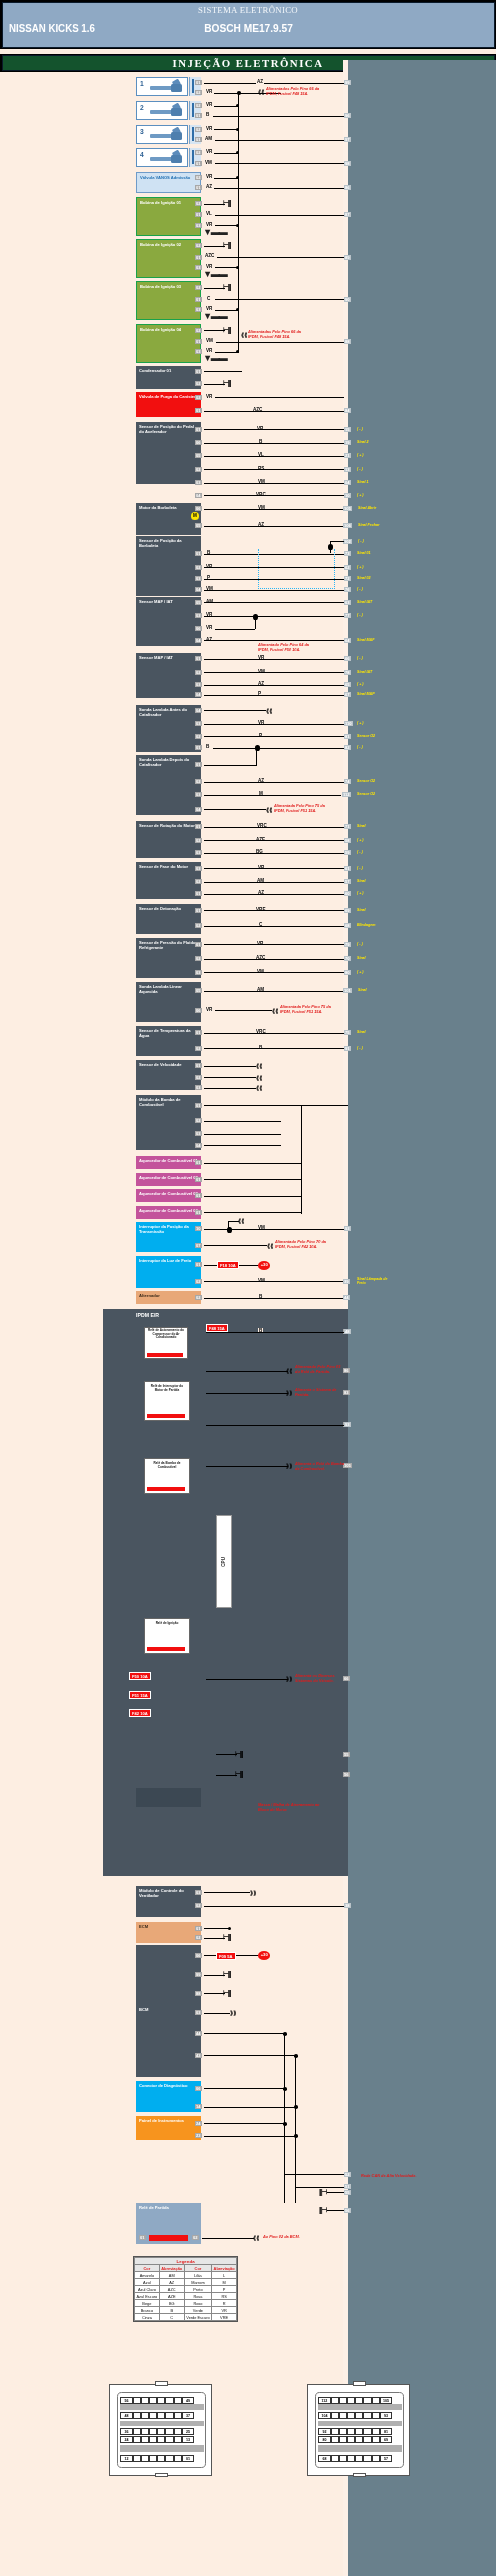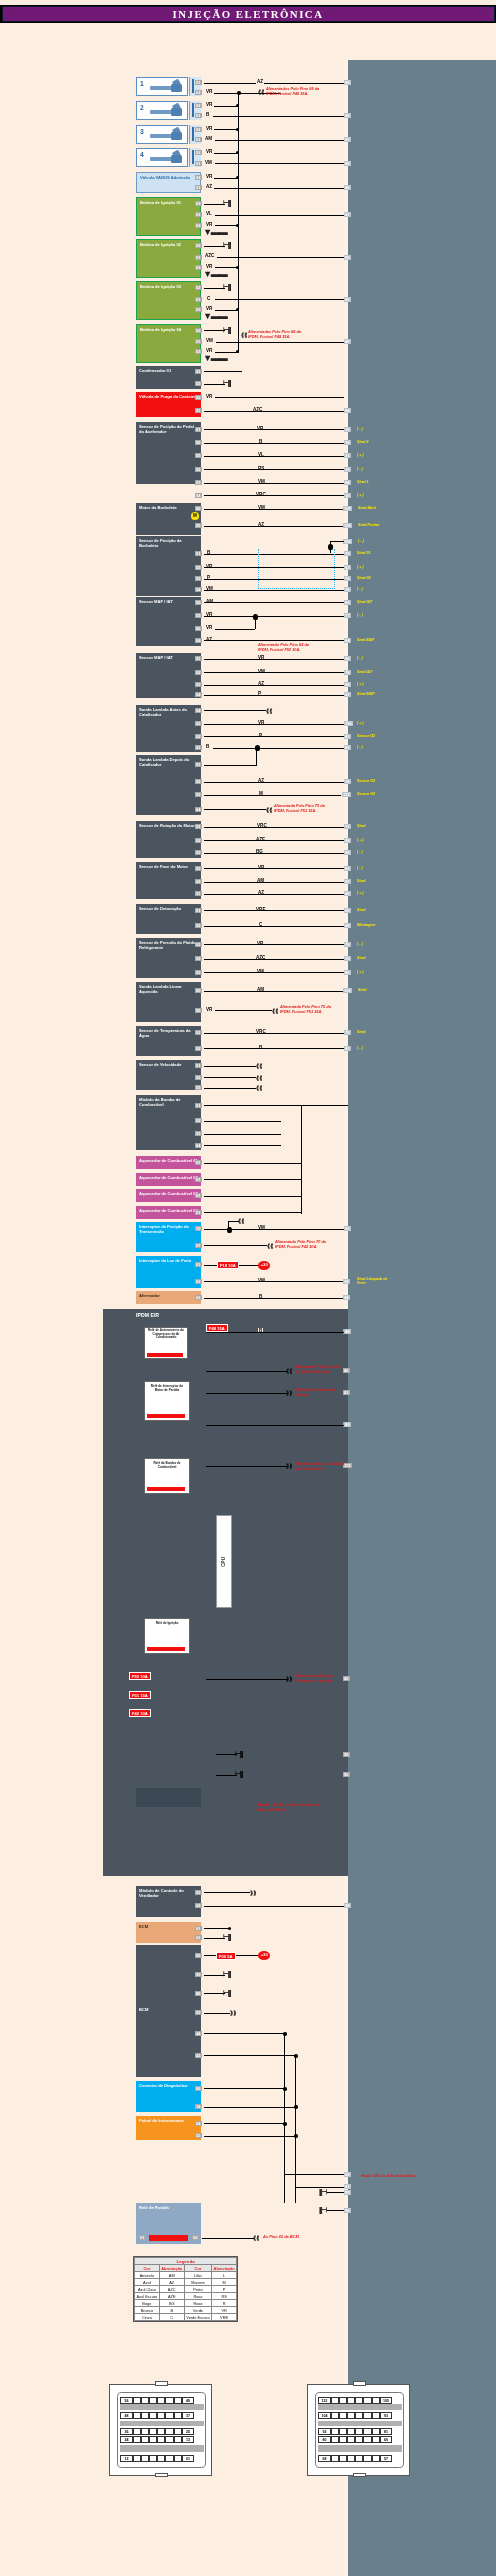--- a/index.html
+++ b/index.html
@@ -15,21 +15,21 @@
   
   .hdr-outer { position:relative; width:496px; height:49px; background:#000; padding:1.5px; }
   .hdr { position:relative; width:493px; height:46px; background:#8fa9c4; border:1px solid #0b1a2b; }
   .hdr-sub { position:absolute; top:2.6px; left:0; width:100%; text-align:center;
     font-family:"Liberation Serif", serif; font-size:8.8px; color:#f2f6fa; letter-spacing:0.3px; }
   .hdr-model { position:absolute; top:19.6px; left:6.2px; font-size:11.3px; font-weight:bold; color:#fff;
     font-family:"Liberation Sans", sans-serif; transform: scaleX(.86); transform-origin:left; }
   .hdr-ecu { position:absolute; top:19.6px; left:0; width:100%; text-align:center; font-size:11.3px;
     font-weight:bold; color:#fff; transform: scaleX(.9); }
   .hdr2-outer { position:relative; width:496px; height:18.5px; background:#000; padding:1.5px; margin-top:4.6px;}
-  .hdr2 { width:493px; height:15.5px; background:#701a75; border:1px solid #0b1a2b;
+  .hdr2 { width:493px; height:15.5px; background:#14532d; border:1px solid #0b1a2b;
     text-align:center; font-family:"Liberation Serif", serif; font-size:10.8px; font-weight:bold;
     color:#ffffff; letter-spacing:1.5px; line-height:14px; }
 
   
   .ecu-spine { position:absolute; left:348px; top:60px; width:148px; height:3596px;
     background:#69808c; }
   .ecu-white { position:absolute; left:343px; top:60px; width:6.2px; height:3596px; background:#fdf0e6; }
   .blk { position:absolute; color:#fff; font-size:4.1px; line-height:5.2px; padding:2.1px 3.1px;
     font-weight:bold; }
   .blk.dark { background:#4a5560; }
@@ -96,20 +96,27 @@
   .relay { position:absolute; background:#fff; border:0.5px solid #666; font-size:3.6px; color:#111;
     font-weight:bold; text-align:center; }
   .relaybar { position:absolute; background:#f20f0f; height:4.1px; }
   .bigpanel { position:absolute; background:#4a5560; }
 </style>
 </head>
 <body>
 
 <div id="page">
 
+  <div class="hdr-outer">
+    <div class="hdr">
+      <div class="hdr-sub">SISTEMA ELETRÔNICO</div>
+      <div class="hdr-model">NISSAN KICKS 1.6</div>
+      <div class="hdr-ecu">BOSCH ME17.9.57</div>
+    </div>
+  </div>
   <div class="hdr2-outer">
     <div class="hdr2">INJEÇÃO ELETRÔNICA</div>
   </div>
 
   <div class="ecu-white"></div>
   <div class="ecu-spine"></div>
 
   <div class="inj" style="left:136px;top:77px;width:52px;height:18.5px;">
     <div class="num">1</div>
     <div class="body">

